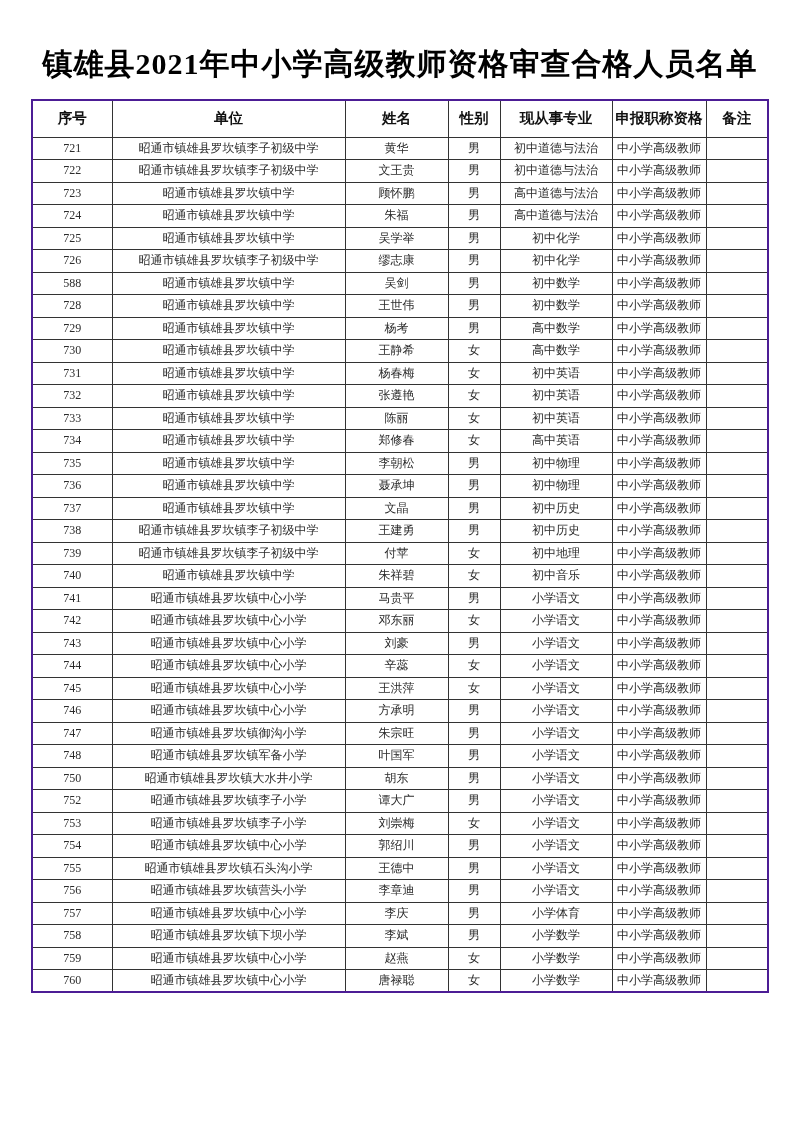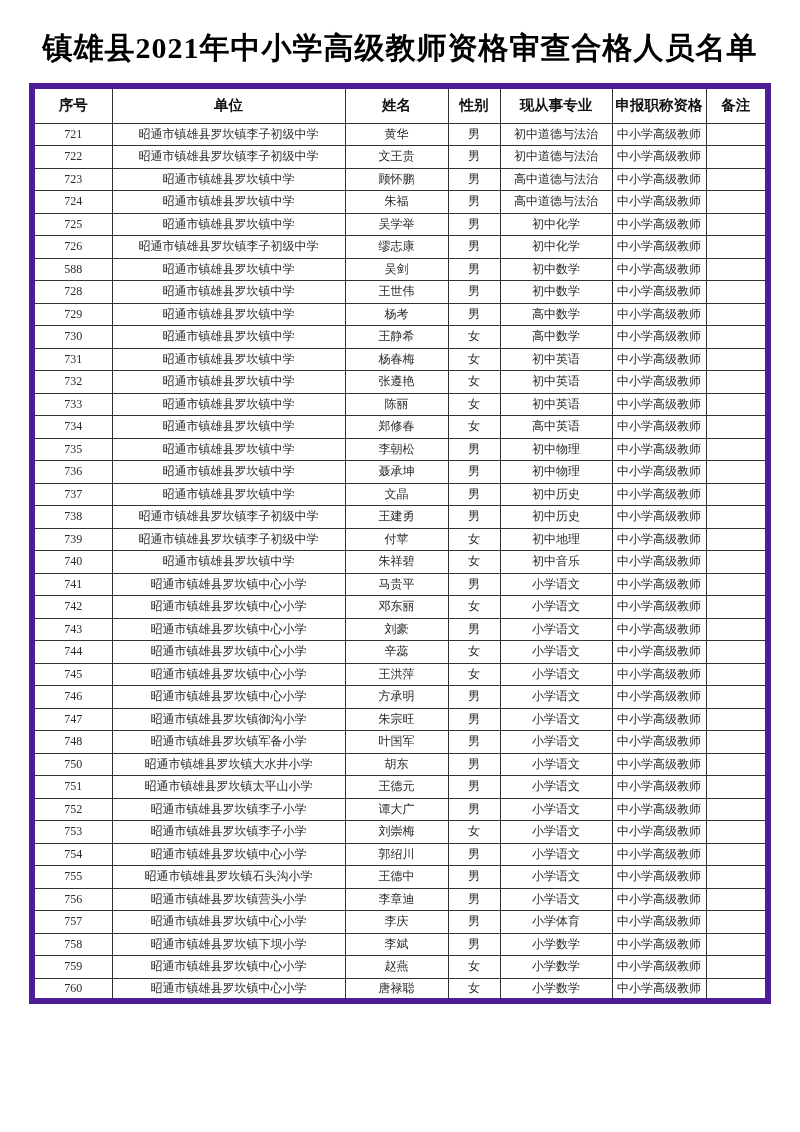--- a/index.html
+++ b/index.html
@@ -11,34 +11,34 @@
   }
   .page {
     width: 800px;
     height: 1132px;
     background: #ffffff;
     overflow: hidden;
     position: relative;
   }
   .doc-title {
     margin: 0;
-    padding-top: 28px;
+    padding-top: 44px;
     text-align: center;
     font-size: 30px;
     font-weight: bold;
     letter-spacing: 1px;
     color: #000000;
     font-family: "Liberation Serif", "DejaVu Serif", serif;
   }
   table.roster {
     border-collapse: collapse;
     table-layout: fixed;
     width: 736px;
     margin: 14px auto 0 auto;
-    border: 6px solid #4c1d95;
+    border: 2px solid #4c1d95;
   }
   table.roster th, table.roster td {
     border: 1.5px solid #333333;
     text-align: center;
     vertical-align: middle;
     overflow: hidden;
     white-space: nowrap;
     padding: 0 2px;
     box-sizing: border-box;
   }
@@ -376,29 +376,20 @@
         <tr>
           <td class="cell-serial">750</td>
           <td class="cell-unit">昭通市镇雄县罗坎镇大水井小学</td>
           <td class="cell-name">胡东</td>
           <td class="cell-gender">男</td>
           <td class="cell-subject">小学语文</td>
           <td class="cell-title">中小学高级教师</td>
           <td class="cell-remark"></td>
         </tr>
 
-        <tr>
-          <td class="cell-serial">751</td>
-          <td class="cell-unit">昭通市镇雄县罗坎镇太平山小学</td>
-          <td class="cell-name">王德元</td>
-          <td class="cell-gender">男</td>
-          <td class="cell-subject">小学语文</td>
-          <td class="cell-title">中小学高级教师</td>
-          <td class="cell-remark"></td>
-        </tr>
 
         <tr>
           <td class="cell-serial">752</td>
           <td class="cell-unit">昭通市镇雄县罗坎镇李子小学</td>
           <td class="cell-name">谭大广</td>
           <td class="cell-gender">男</td>
           <td class="cell-subject">小学语文</td>
           <td class="cell-title">中小学高级教师</td>
           <td class="cell-remark"></td>
         </tr>

